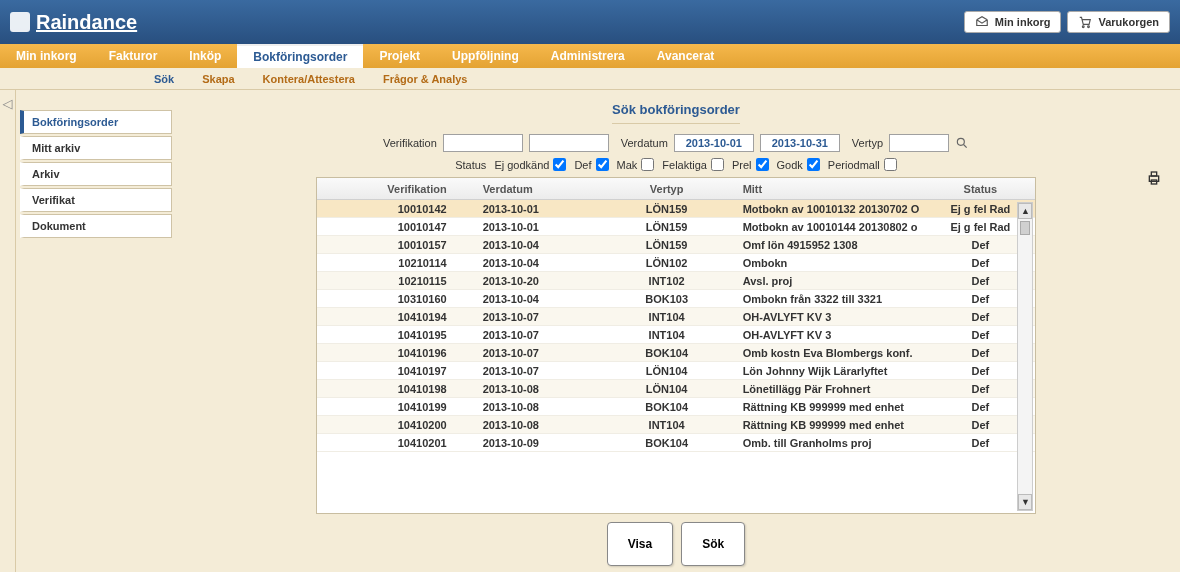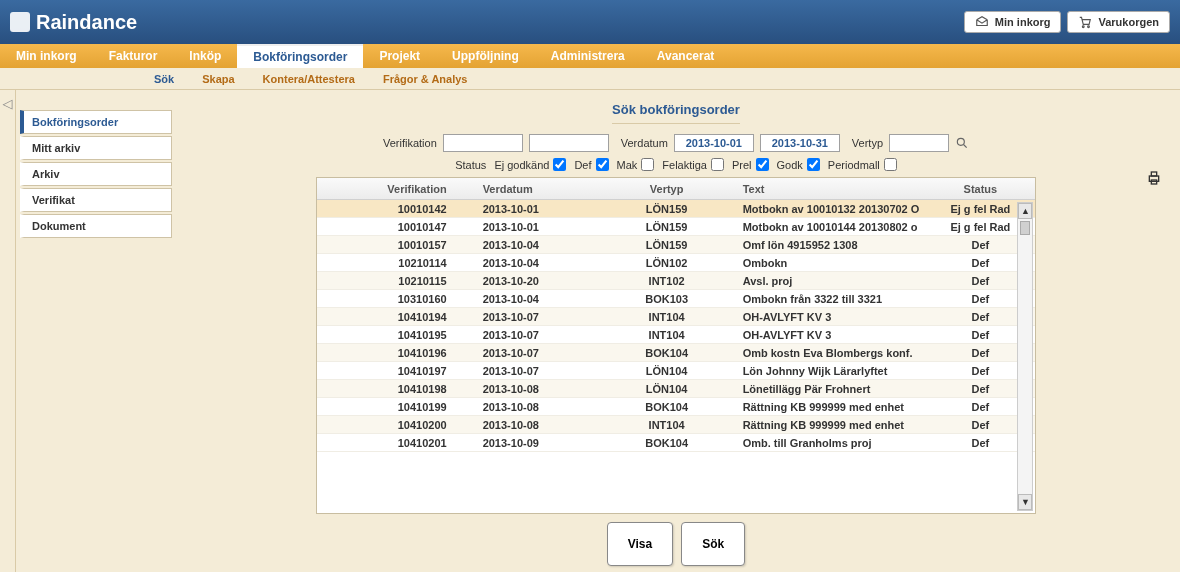--- a/index.html
+++ b/index.html
@@ -1,18 +1,18 @@
 <!DOCTYPE html>
 <html><head>
 <meta charset="utf-8">
 <style>
   * { box-sizing: border-box; margin: 0; padding: 0; }
   html, body { width: 1180px; height: 572px; overflow: hidden; font-family: Verdana, Arial, sans-serif; font-size: 11px; color: #333; background: #f4ecd7; }
   .top-bar { height: 44px; background: linear-gradient(#3a6aa0, #284f7f); display: flex; align-items: center; padding: 0 10px; justify-content: space-between; }
-  .logo { color: #fff; font-size: 20px; font-weight: bold; display: flex; align-items: center; gap: 6px; }
+  .logo { color: #fff; font-size: 20px; font-weight: bold; display: flex; align-items: center; gap: 6px; text-decoration: underline; }
   .logo-icon { width: 20px; height: 20px; background: #fff; border-radius: 3px; display: inline-block; opacity: .9; }
   .top-right { display: flex; gap: 6px; }
   .top-btn { background: #fff; border: 1px solid #aaa; border-radius: 3px; padding: 3px 10px; font-size: 11px; font-weight: bold; color: #333; display: flex; align-items: center; gap: 6px; cursor: pointer; }
   .top-btn svg { width: 14px; height: 14px; }
 
   .main-nav { height: 24px; background: linear-gradient(#f5b84c, #e4a333); display: flex; align-items: stretch; font-weight: bold; font-size: 12px; }
   .main-nav .tab { padding: 0 16px; display: flex; align-items: center; color: #fff; cursor: pointer; }
   .main-nav .tab.active { background: #fff; color: #2c5a93; border-top: 2px solid #eee; }
 
   .sub-nav { height: 22px; background: #f4ecd7; display: flex; align-items: center; font-size: 11px; font-weight: bold; padding-left: 140px; gap: 0; border-bottom: 1px solid #d9caa7; }
@@ -169,21 +169,21 @@
         <rect x="5" y="9" width="14" height="8"></rect>
         <rect x="8" y="3" width="8" height="6"></rect>
         <rect x="8" y="15" width="8" height="6"></rect>
       </svg>
 
     <div class="table-wrap">
       <div class="thead">
         <div class="th c-ver">Verifikation</div>
         <div class="th c-date">Verdatum</div>
         <div class="th c-typ">Vertyp</div>
-        <div class="th c-text">Text</div>
+        <div class="th c-text">Mitt</div>
         <div class="th c-stat">Status</div>
       </div>
       <div class="tbody" id="tbody">
           <div class="row sel">
             <div class="td c-ver">10010142</div>
             <div class="td c-date">2013-10-01</div>
             <div class="td c-typ">LÖN159</div>
             <div class="td c-text">Motbokn av 10010132 20130702 O</div>
             <div class="td c-stat">Ej g fel Rad</div>
           </div>

